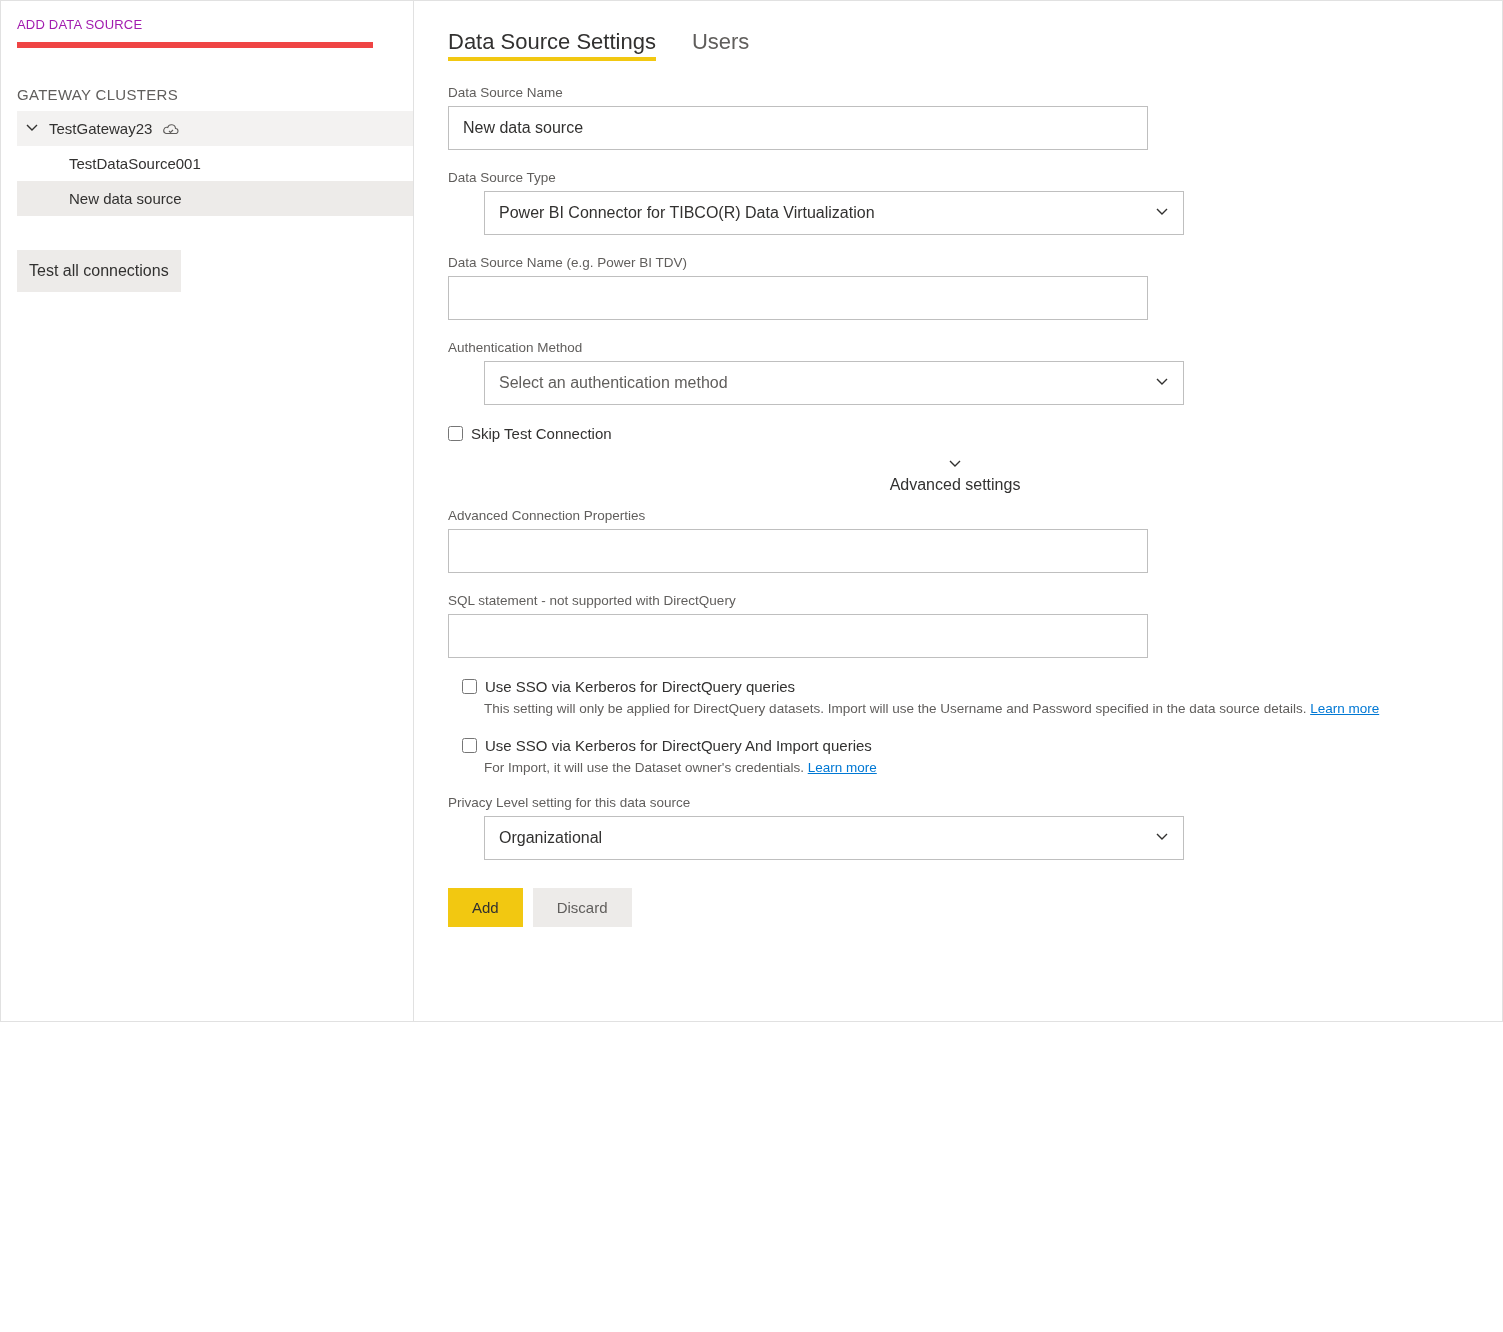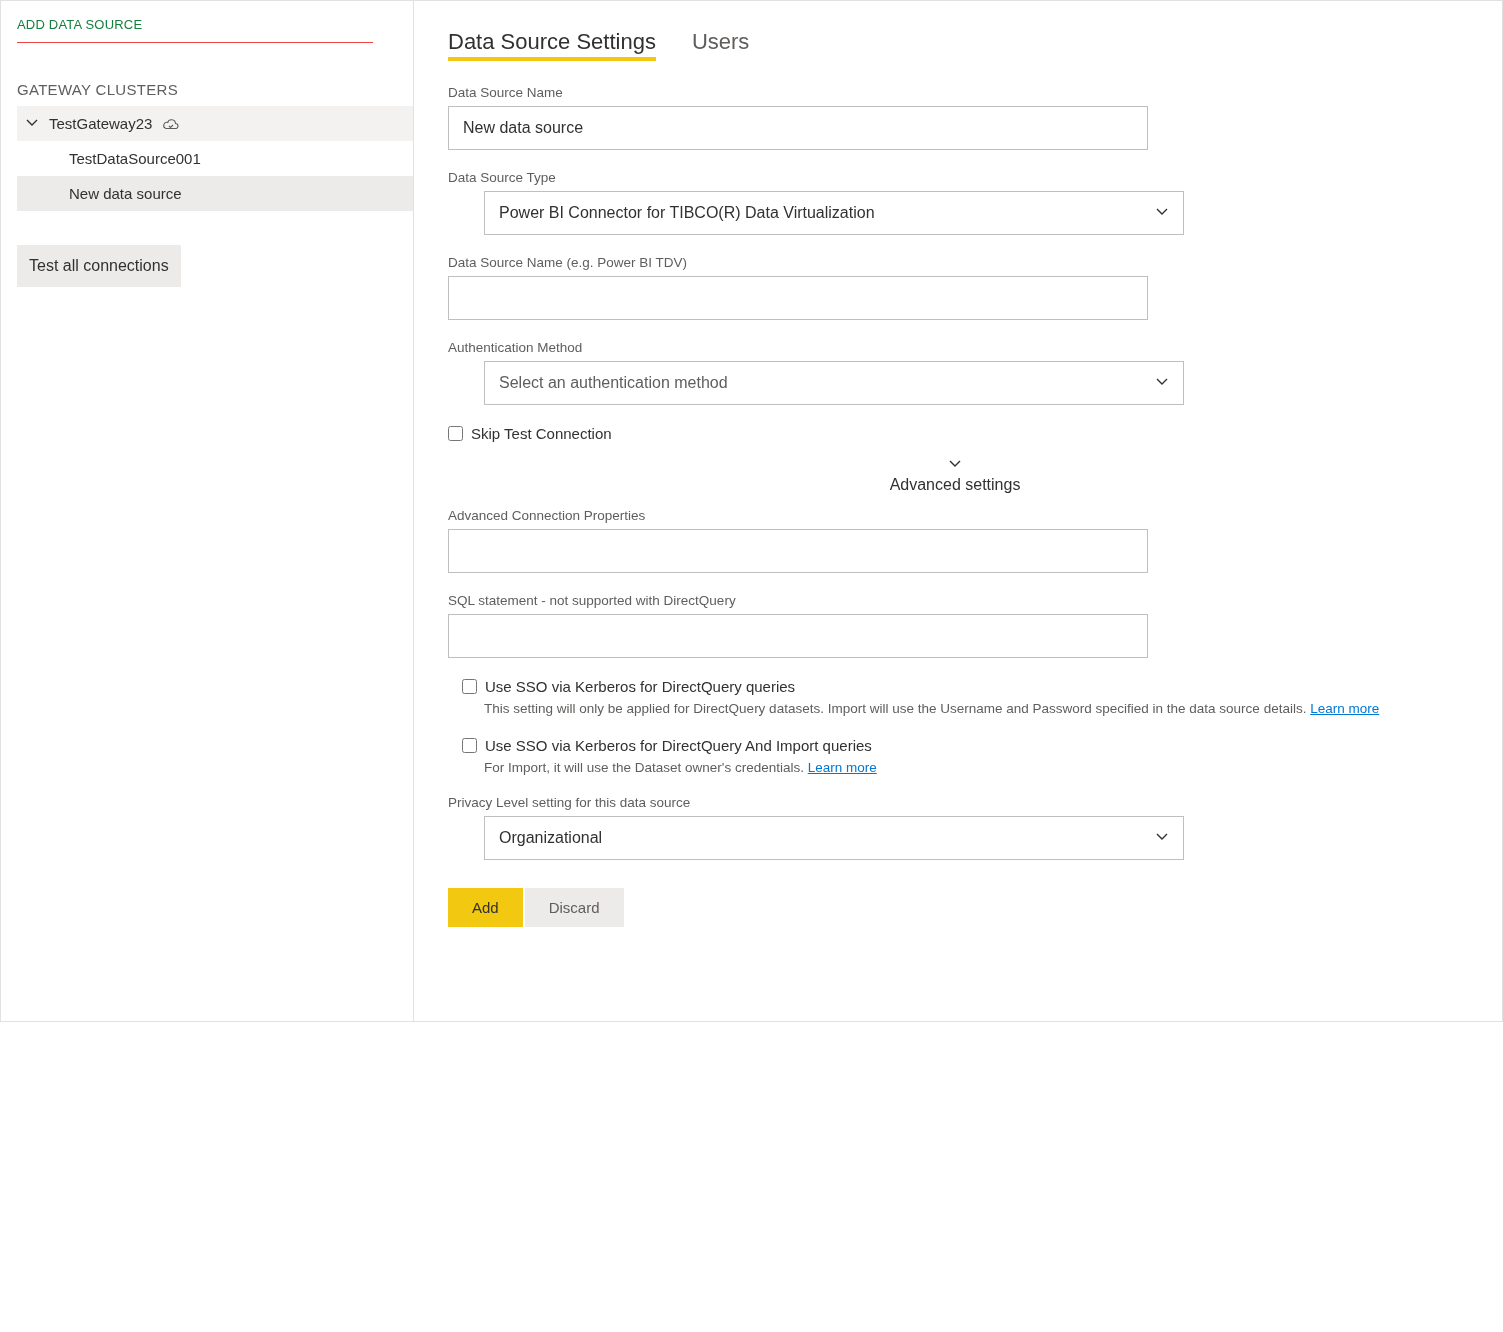--- a/index.html
+++ b/index.html
@@ -13,24 +13,24 @@
     }
     .layout { display: flex; }
     .sidebar {
       width: 413px;
       border-right: 1px solid #e1e1e1;
       padding: 16px 0 16px 16px;
       min-height: 1020px;
     }
     .add-ds-label {
       font-size: 13px;
-      color: #15803d;
+      color: #a21caf;
       letter-spacing: 0.2px;
       padding-bottom: 10px;
-      border-bottom: 1px solid #ef4444;
+      border-bottom: 6px solid #ef4444;
       margin-right: 40px;
     }
     .section-label {
       font-size: 15px;
       color: #605e5c;
       letter-spacing: 0.3px;
       margin-top: 38px;
       margin-bottom: 8px;
     }
     .gw-row {
@@ -115,21 +115,21 @@
     }
     .indented-group { padding-left: 14px; }
     .help-text {
       font-size: 13.5px;
       color: #605e5c;
       margin-top: 4px;
       margin-left: 22px;
       line-height: 1.45;
     }
     .help-text a { color: #0078d4; text-decoration: underline; cursor: pointer;}
-    .buttons-row { margin-top: 28px; display:flex; gap:2px;}
+    .buttons-row { margin-top: 28px; display:flex; gap:10px;}
     .btn-primary {
       background: #f2c811;
       border: none;
       padding: 11px 24px;
       font-size: 15px;
       cursor: pointer;
       color: #323130;
     }
     .btn-secondary {
       background: #edebe9;

